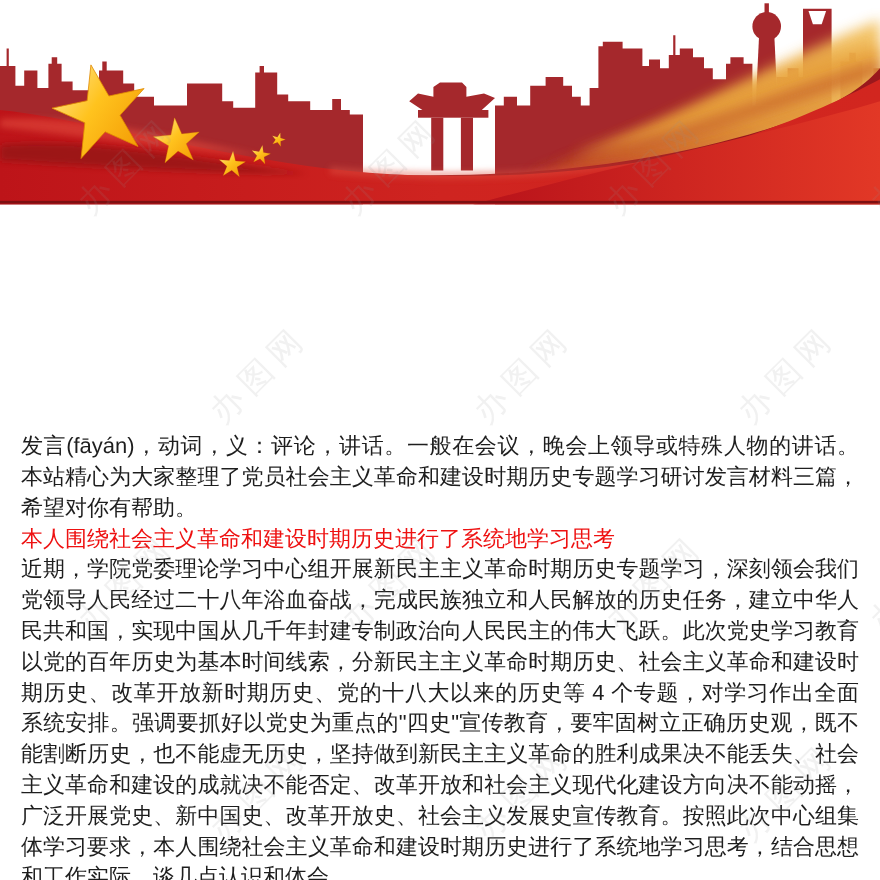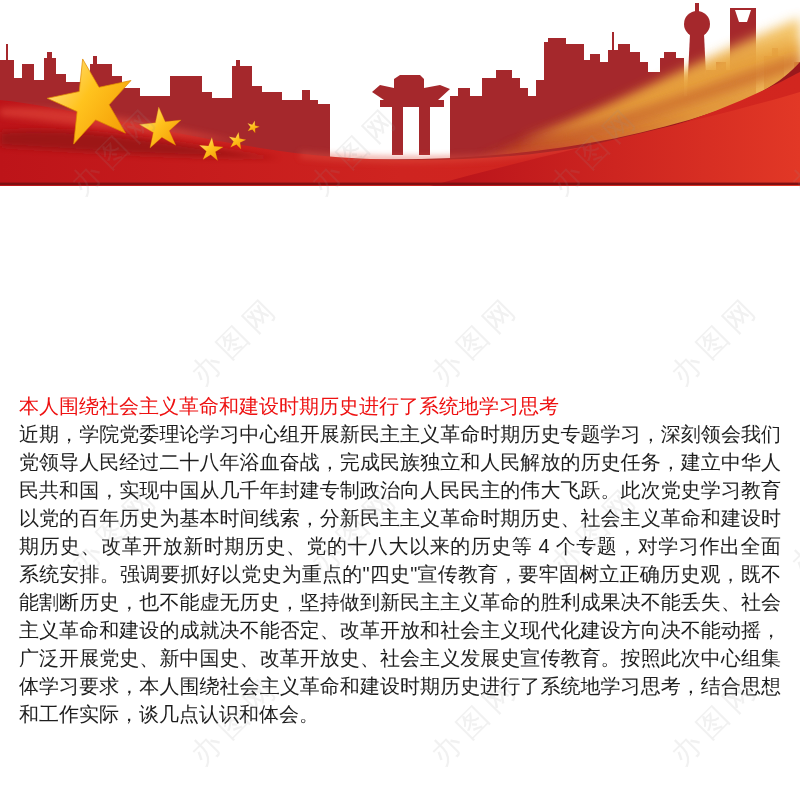--- a/index.html
+++ b/index.html
@@ -132,19 +132,20 @@
       <span class="wm" style="left: 60px; top: 510px;">办图网</span>
       <span class="wm" style="left: 300px; top: 510px;">办图网</span>
       <span class="wm" style="left: 540px; top: 510px;">办图网</span>
       <span class="wm" style="left: 780px; top: 510px;">办图网</span>
       <span class="wm" style="left: 180px; top: 700px;">办图网</span>
       <span class="wm" style="left: 420px; top: 700px;">办图网</span>
       <span class="wm" style="left: 660px; top: 700px;">办图网</span>
     </div>
 
   <div class="article">
+    <p>发言(fāyán)，动词，义：评论，讲话。一般在会议，晚会上领导或特殊人物的讲话。本站精心为大家整理了党员社会主义革命和建设时期历史专题学习研讨发言材料三篇，希望对你有帮助。</p>
     <h2 class="section-title">本人围绕社会主义革命和建设时期历史进行了系统地学习思考</h2>
     <div id="paragraphs">
         <p>近期，学院党委理论学习中心组开展新民主主义革命时期历史专题学习，深刻领会我们党领导人民经过二十八年浴血奋战，完成民族独立和人民解放的历史任务，建立中华人民共和国，实现中国从几千年封建专制政治向人民民主的伟大飞跃。此次党史学习教育以党的百年历史为基本时间线索，分新民主主义革命时期历史、社会主义革命和建设时期历史、改革开放新时期历史、党的十八大以来的历史等 4 个专题，对学习作出全面系统安排。强调要抓好以党史为重点的"四史"宣传教育，要牢固树立正确历史观，既不能割断历史，也不能虚无历史，坚持做到新民主主义革命的胜利成果决不能丢失、社会主义革命和建设的成就决不能否定、改革开放和社会主义现代化建设方向决不能动摇，广泛开展党史、新中国史、改革开放史、社会主义发展史宣传教育。按照此次中心组集体学习要求，本人围绕社会主义革命和建设时期历史进行了系统地学习思考，结合思想和工作实际，谈几点认识和体会。</p>
       </div>
   </div>
 
 </div>
 
 </body></html>

